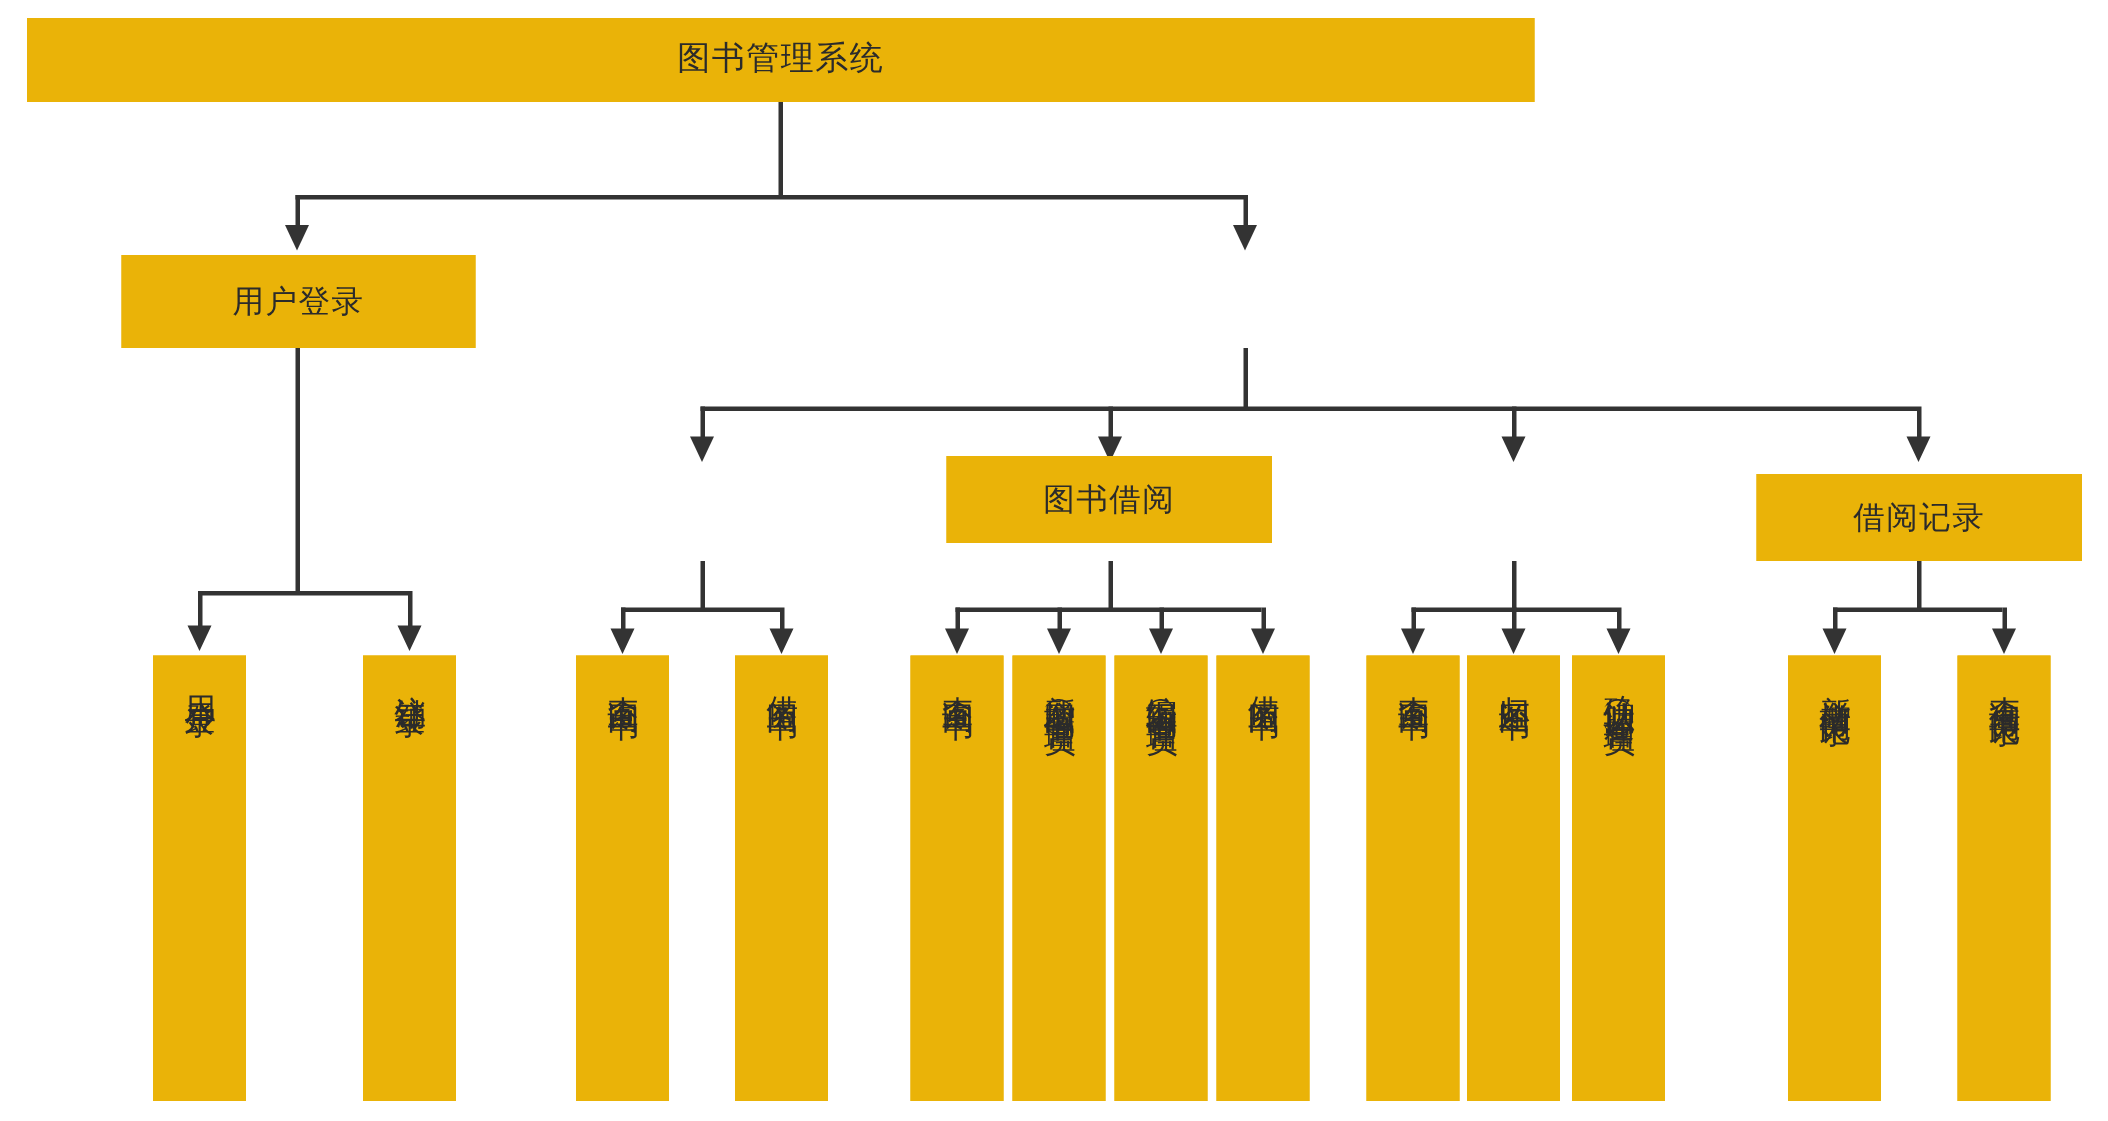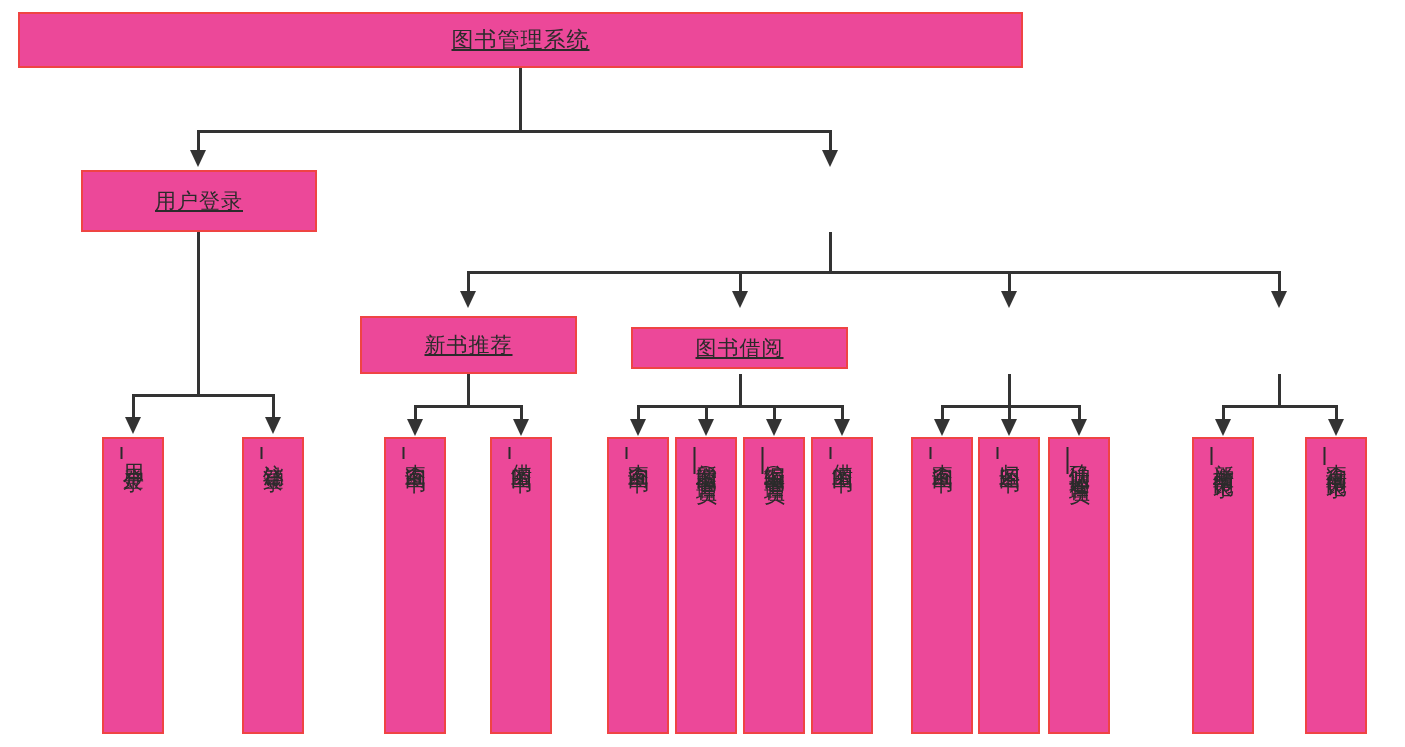--- a/index.html
+++ b/index.html
@@ -13,27 +13,26 @@
   #canvas {
     position: relative;
     width: 1405px;
     height: 747px;
     background: #ffffff;
     overflow: hidden;
   }
   .node {
     position: absolute;
     box-sizing: border-box;
-    background: #ec4899;
-    border: 2px solid #ef4444;
+    background: #eab308;
+    border: 2px solid #eab308;
     display: flex;
     align-items: center;
     justify-content: center;
     color: #2b2b2b;
-    text-decoration: underline;
   }
   .node-label {
     display: block;
     text-align: center;
     line-height: 1.18;
     color: #2b2b2b;
   }
   
   .node.h .node-label {
     font-size: 21px;
@@ -113,25 +112,25 @@
   <div class="conn h" style="left:467px; top:271px; width:811px;"></div>
   <div class="conn v" style="left:467px; top:271px; height:21px;"></div>
   <div class="arrow" style="left:460px; top:291px;"></div>
   <div class="conn v" style="left:739px; top:271px; height:21px;"></div>
   <div class="arrow" style="left:732px; top:291px;"></div>
   <div class="conn v" style="left:1008px; top:271px; height:21px;"></div>
   <div class="arrow" style="left:1001px; top:291px;"></div>
   <div class="conn v" style="left:1278px; top:271px; height:21px;"></div>
   <div class="arrow" style="left:1271px; top:291px;"></div>
 
-  <div class="node h" style="left:360px; top:316px; width:217px; height:58px;">
-    <span class="node-label">新书推荐</span>
-  </div>
-  <div class="node h" style="left:631px; top:327px; width:217px; height:42px;">
+  <div class="node h" style="left:631px; top:304px; width:217px; height:58px;">
     <span class="node-label">图书借阅</span>
+  </div>
+  <div class="node h" style="left:1171px; top:316px; width:217px; height:58px;">
+    <span class="node-label">借阅记录</span>
   </div>
 
   <div class="conn v" style="left:467px; top:374px; height:33px;"></div>
   <div class="conn h" style="left:414px; top:405px; width:106px;"></div>
   <div class="conn v" style="left:414px; top:405px; height:15px;"></div>
   <div class="arrow" style="left:407px; top:419px;"></div>
   <div class="conn v" style="left:520px; top:405px; height:15px;"></div>
   <div class="arrow" style="left:513px; top:419px;"></div>
 
   <div class="conn v" style="left:739px; top:374px; height:33px;"></div>

